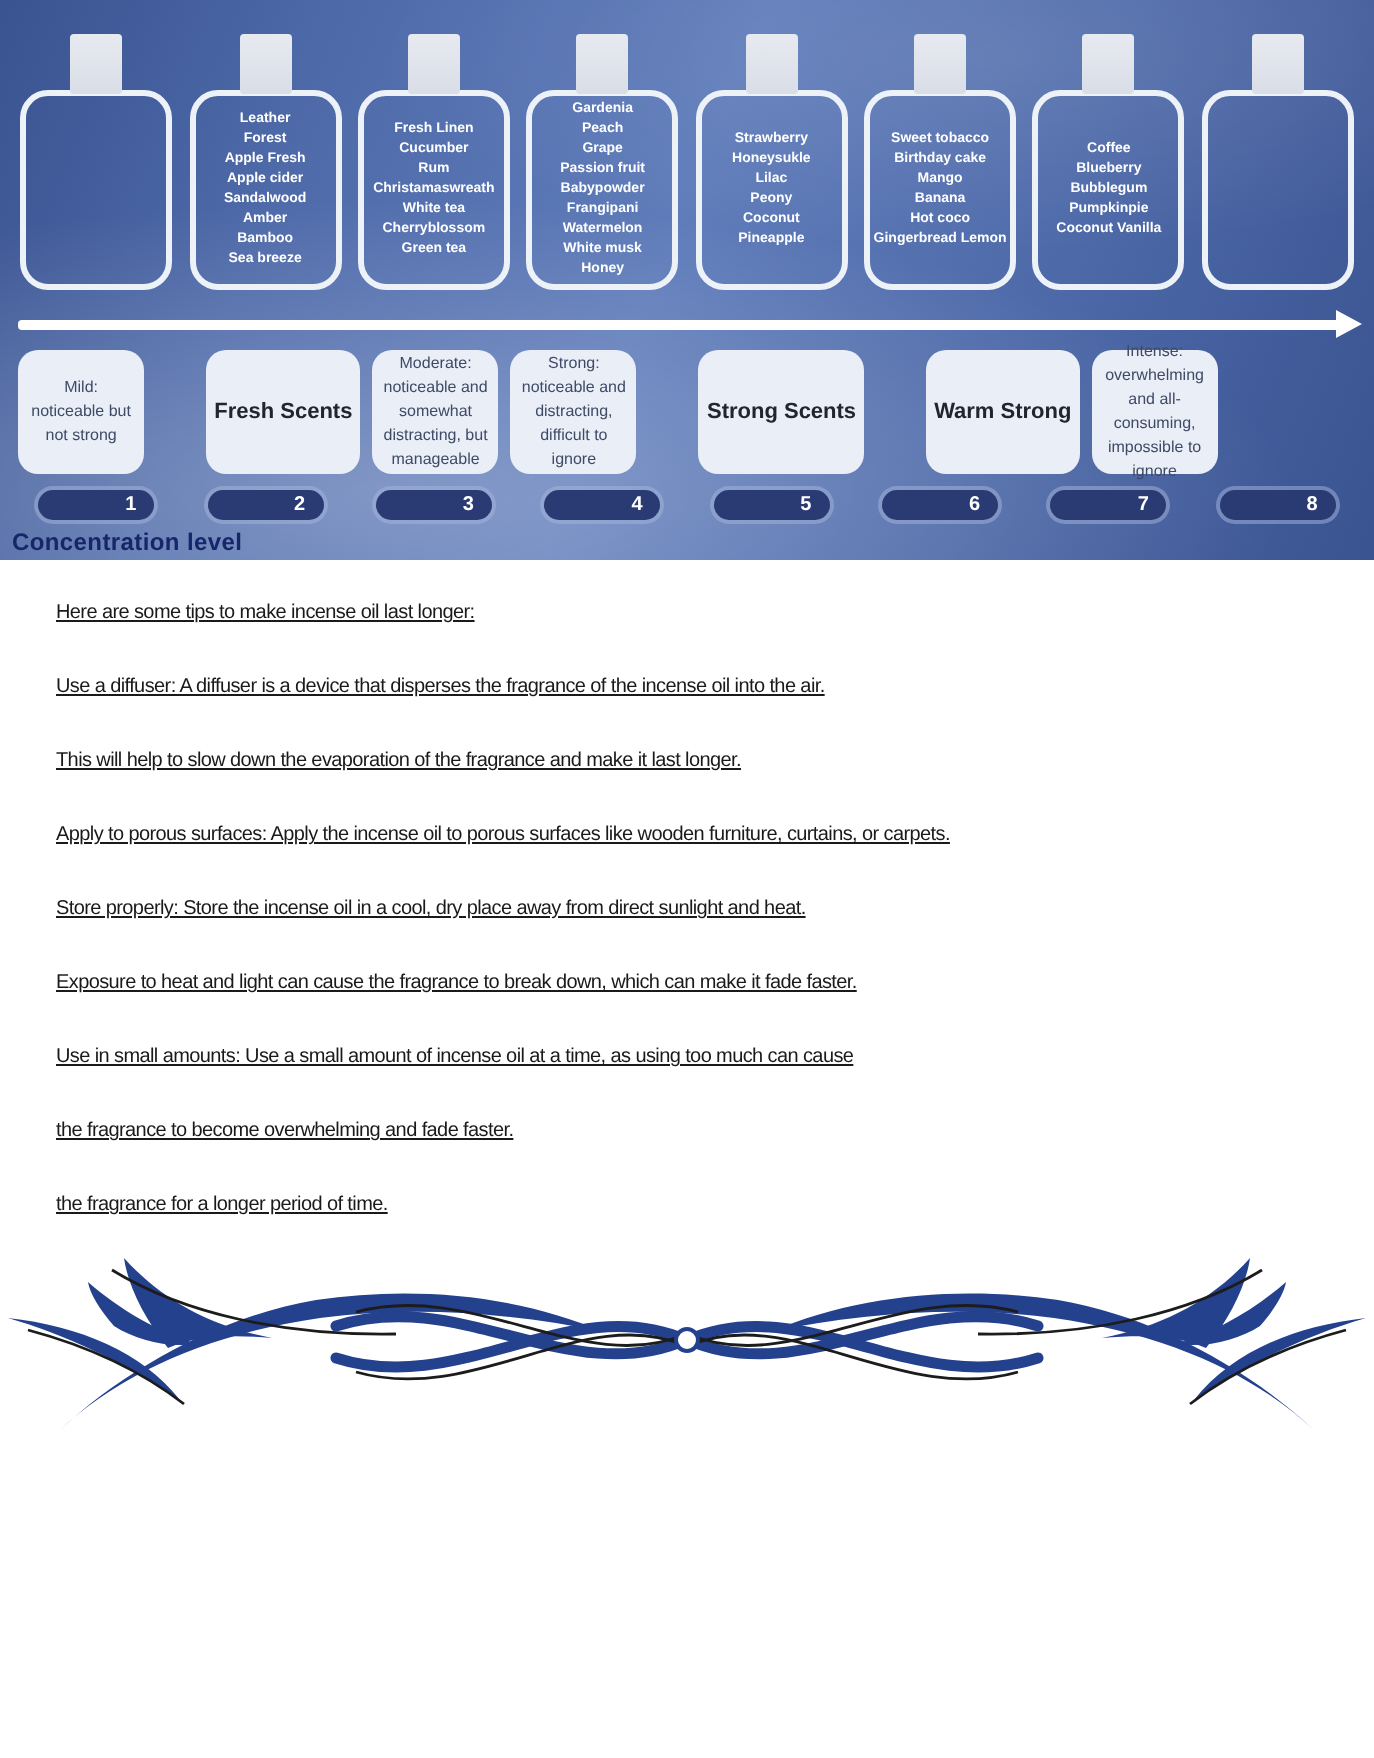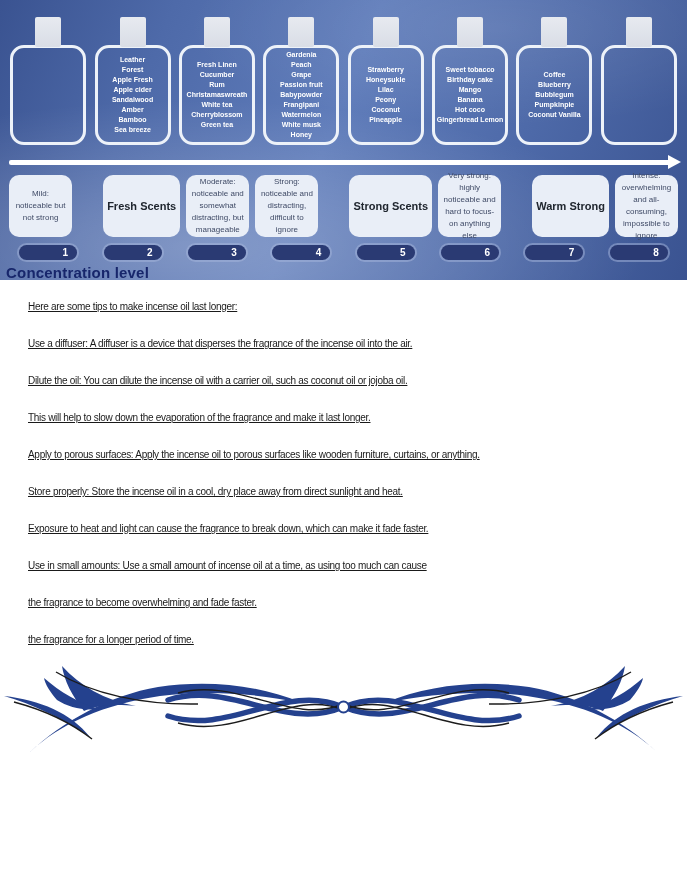--- a/index.html
+++ b/index.html
@@ -60,21 +60,21 @@
   .pills-row{margin-top:8px;}
   .pill{
     height:15px;width:74%;margin:0 auto;border-radius:9px;
     background:var(--pill-bg,#2a3a73);
     box-shadow:0 0 0 2px rgba(165,182,220,.5);
     display:flex;align-items:center;justify-content:flex-end;padding-right:9px;box-sizing:border-box;
   }
   .pill-num{color:var(--pill-text,#fff);font-size:10px;font-weight:bold;}
 
   .axis-label{
-    margin:4px 0 16px 6px;font-size:15px;font-weight:bold;
+    margin:4px 0 16px 6px;font-size:12px;font-weight:bold;
     color:var(--axis-label-color,#17266b);letter-spacing:.2px;
   }
 
   
   .tips{padding:8px 0 0 28px;}
   .tip-line{
     font-size:10px;letter-spacing:-0.3px;line-height:37px;height:37px;
     color:var(--body-text,#1a1a1a);white-space:nowrap;text-decoration:underline;
   }
 
@@ -178,21 +178,20 @@
       <div class="bar"></div>
       <div class="head"></div>
     </div>
 
     <div class="grid-row cards-row">
         <div class="card">Mild: noticeable but not strong</div>
         <div class="card big">Fresh Scents</div>
         <div class="card">Moderate: noticeable and somewhat distracting, but manageable</div>
         <div class="card">Strong: noticeable and distracting, difficult to ignore</div>
         <div class="card big">Strong Scents</div>
-        <div class="card">Very strong: highly noticeable and hard to focus- on anything else</div>
         <div class="card big">Warm Strong</div>
         <div class="card">Intense: overwhelming and all-consuming, impossible to ignore</div>
       </div>
     <div class="grid-row pills-row">
         <div class="pill">
           <div class="pill-num">1</div>
         </div>
         <div class="pill">
           <div class="pill-num">2</div>
         </div>
@@ -215,23 +214,22 @@
           <div class="pill-num">8</div>
         </div>
       </div>
 
     <div class="axis-label">Concentration level</div>
   </header>
 
   <main class="tips">
       <div class="tip-line">Here are some tips to make incense oil last longer:</div>
       <div class="tip-line">Use a diffuser: A diffuser is a device that disperses the fragrance of the incense oil into the air.</div>
-      <div class="tip-line">Dilute the oil: You can dilute the incense oil with a carrier oil, such as coconut oil or jojoba oil.</div>
       <div class="tip-line">This will help to slow down the evaporation of the fragrance and make it last longer.</div>
-      <div class="tip-line">Apply to porous surfaces: Apply the incense oil to porous surfaces like wooden furniture, curtains, or anything.</div>
+      <div class="tip-line">Apply to porous surfaces: Apply the incense oil to porous surfaces like wooden furniture, curtains, or carpets.</div>
       <div class="tip-line">Store properly: Store the incense oil in a cool, dry place away from direct sunlight and heat.</div>
       <div class="tip-line">Exposure to heat and light can cause the fragrance to break down, which can make it fade faster.</div>
       <div class="tip-line">Use in small amounts: Use a small amount of incense oil at a time, as using too much can cause</div>
       <div class="tip-line">the fragrance to become overwhelming and fade faster.</div>
       <div class="tip-line">the fragrance for a longer period of time.</div>
     </main>
 
   <footer class="flourish">
     <svg width="687" height="100" viewBox="0 0 687 100" xmlns="http://www.w3.org/2000/svg">
       <g id="halfF">

